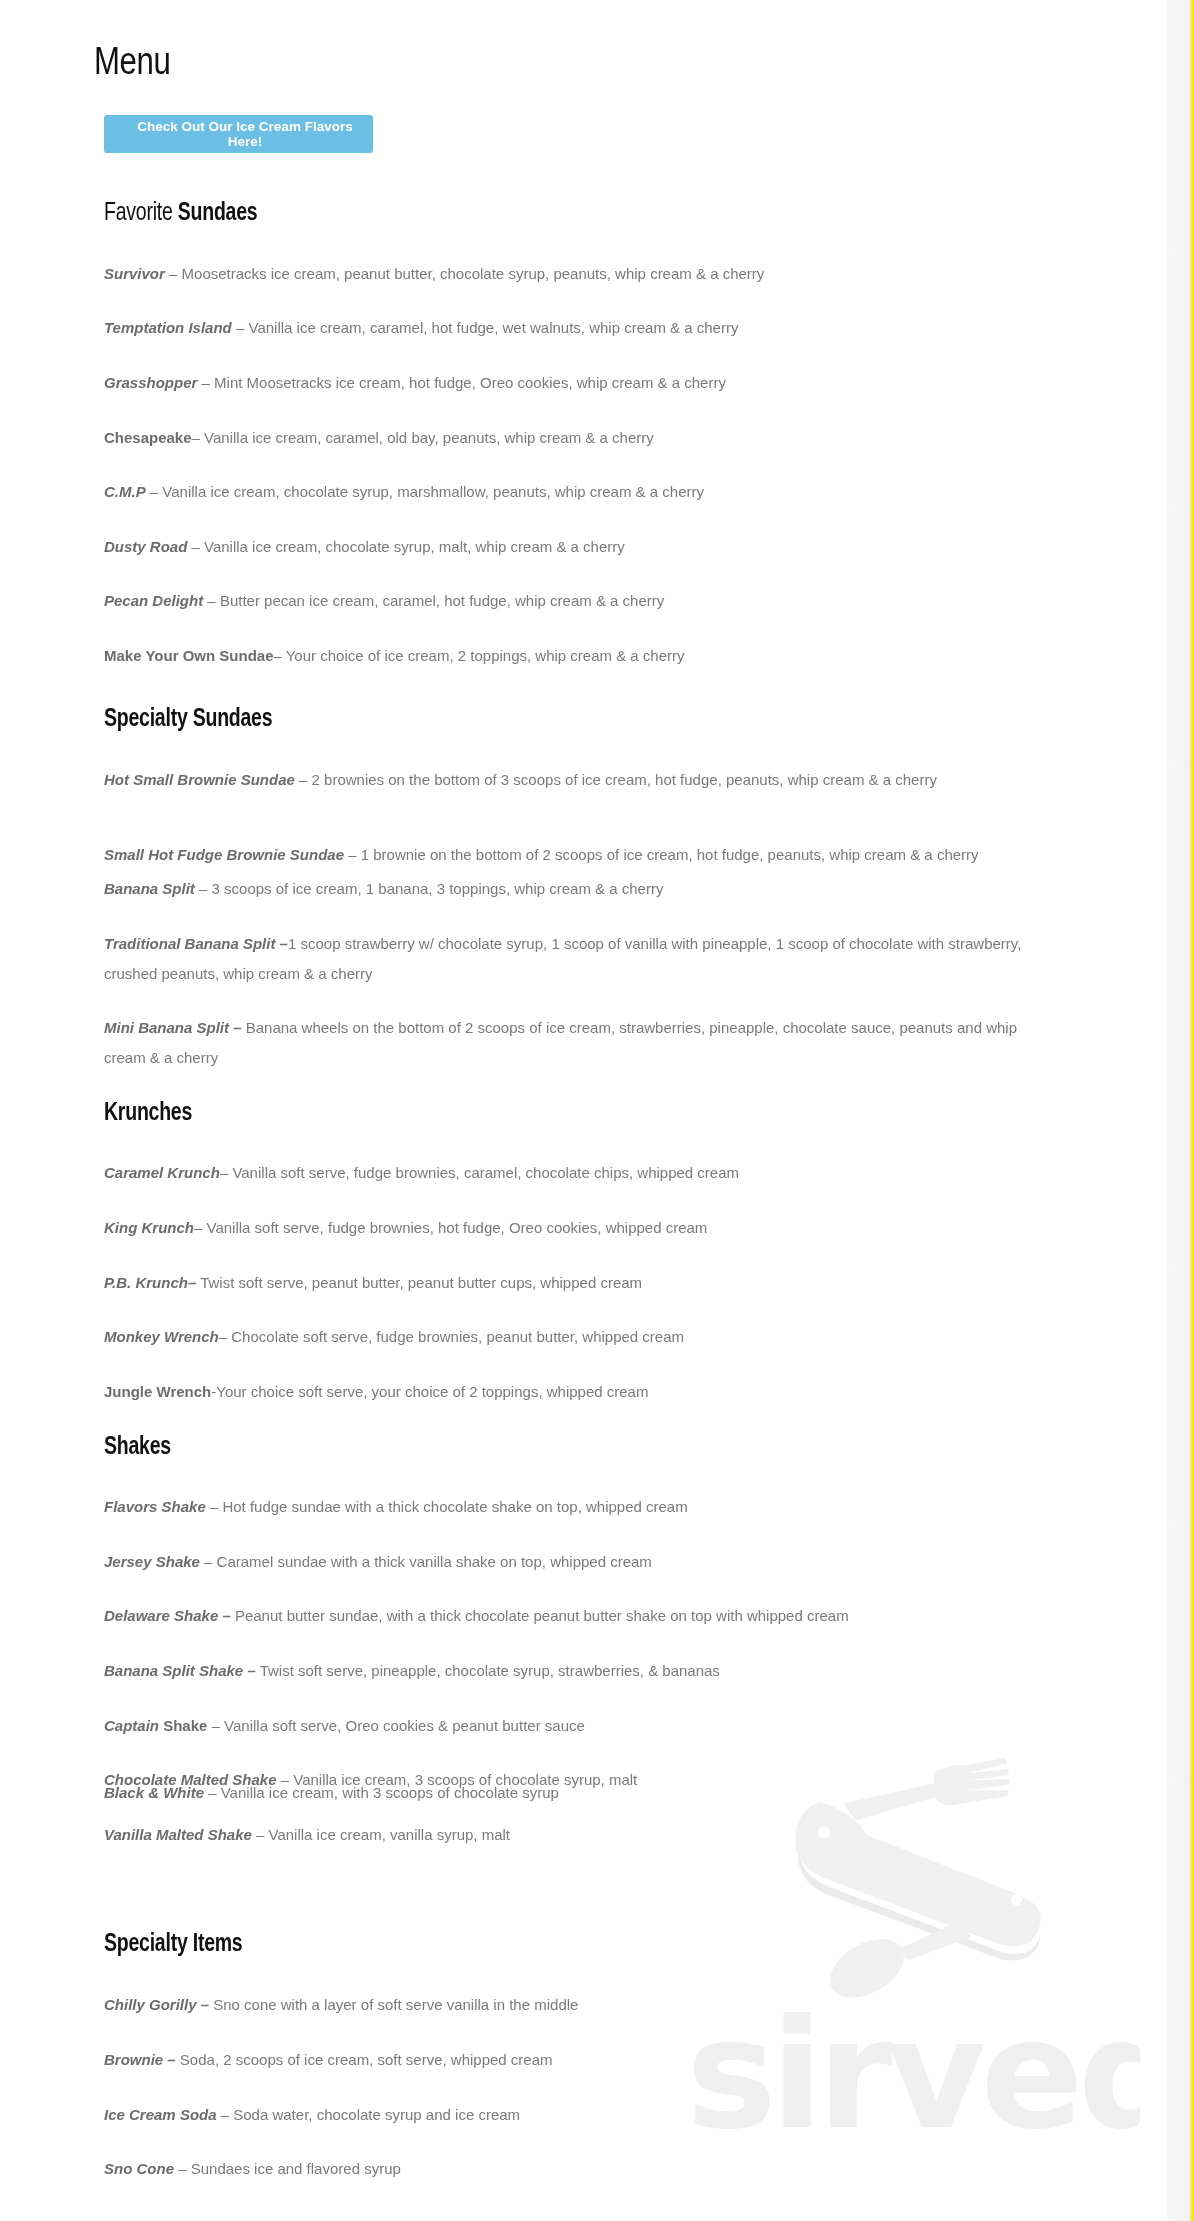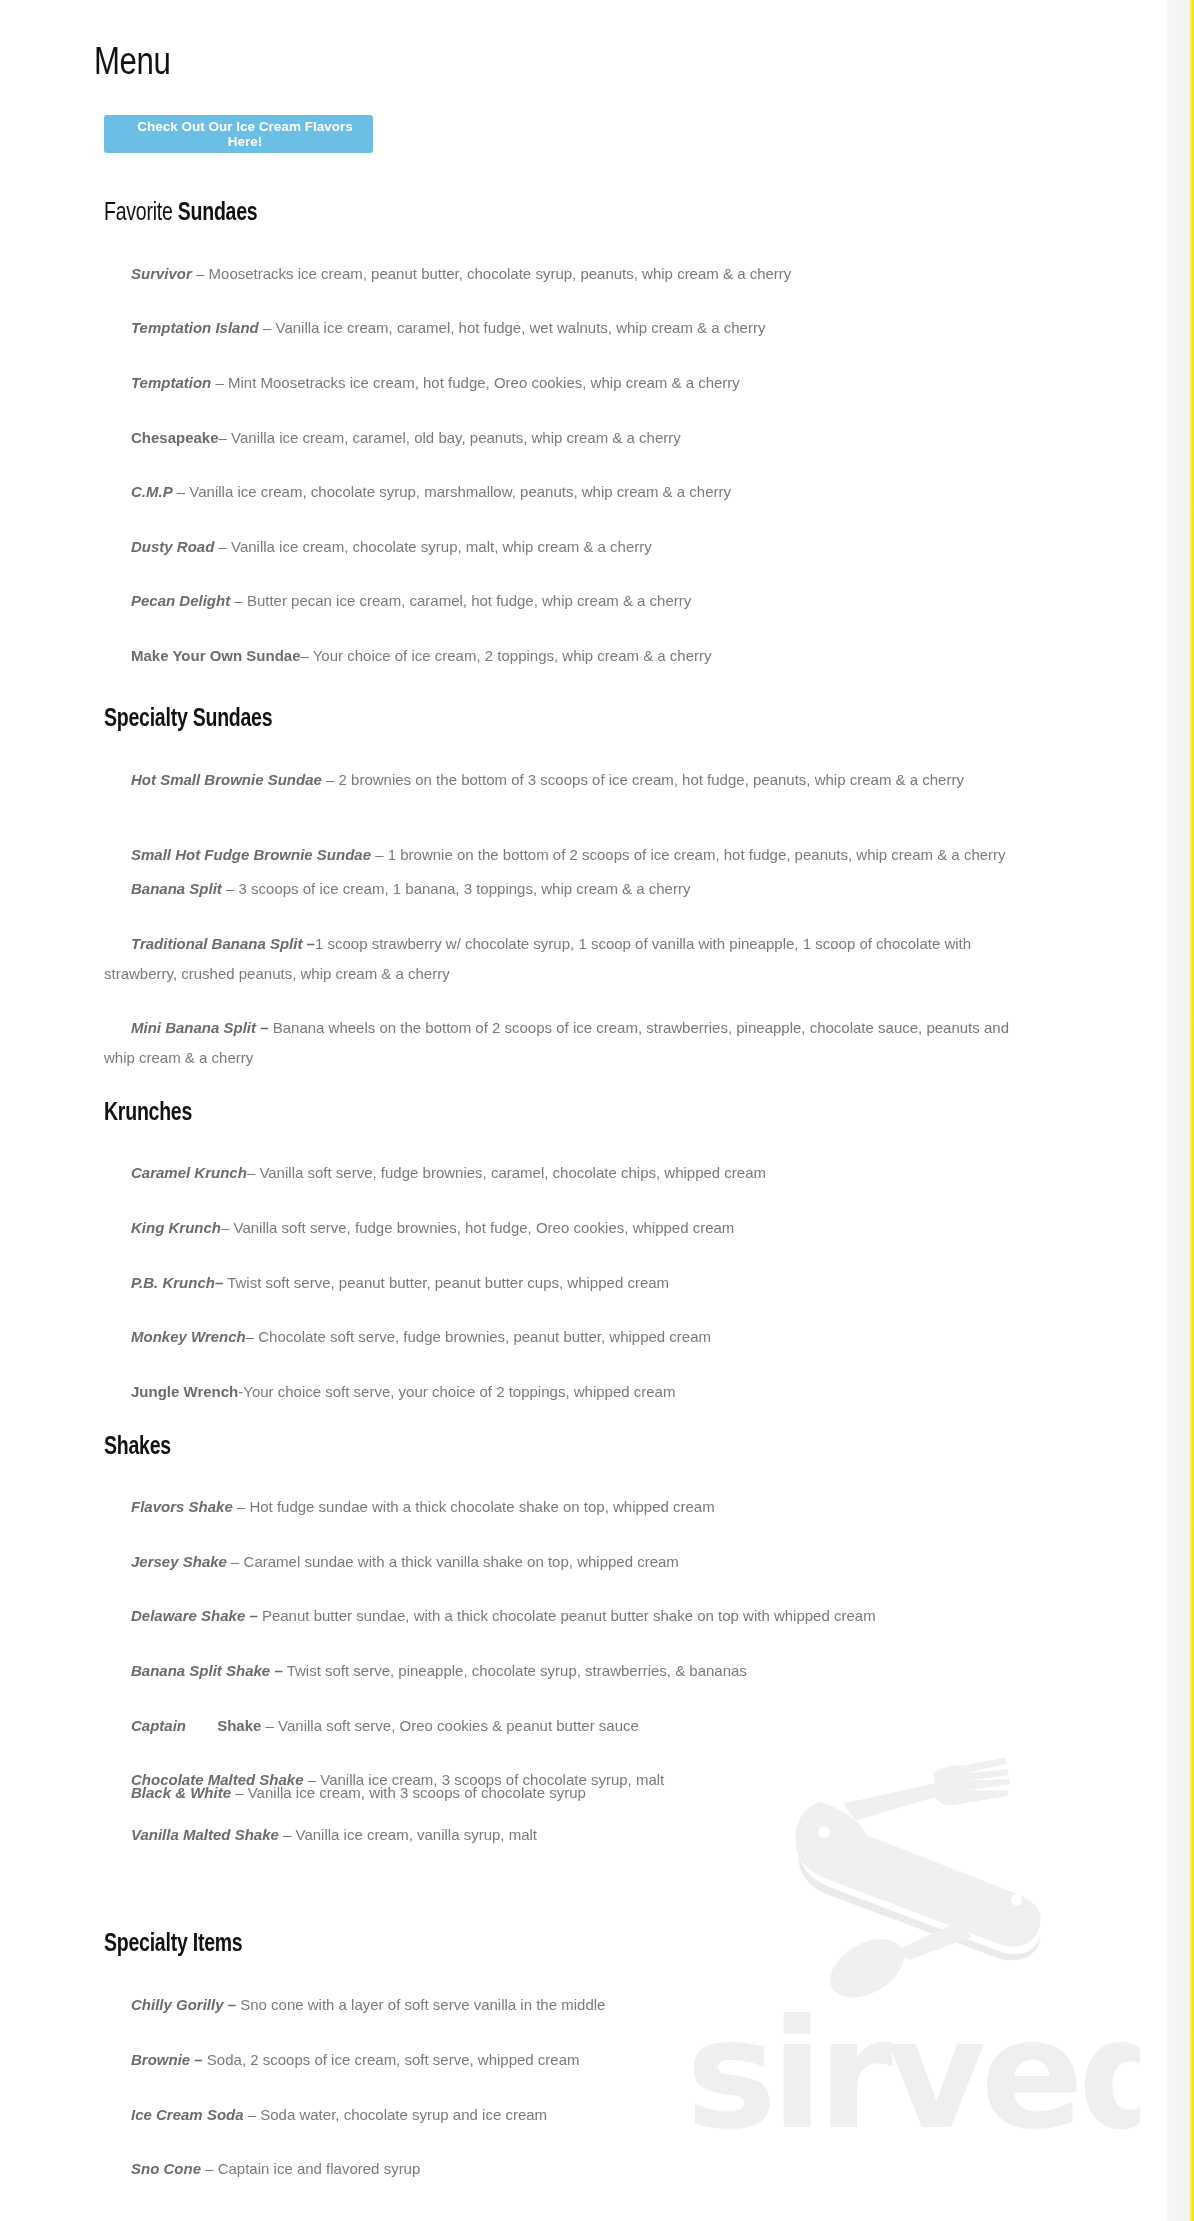--- a/index.html
+++ b/index.html
@@ -46,21 +46,21 @@
       font-size: 25px; font-weight: 700; color: #111;
       transform: scaleX(0.78); transform-origin: left;
       letter-spacing: -0.3px;
     }
     .section-title .light { font-weight: 400; }
     .item {
       position: absolute; left: 10px; width: 935px; margin: 0;
       font-size: 15px; line-height: 30px; color: #7a7a7a;
       font-family: "Liberation Sans", sans-serif;
     }
-    .item .name { font-weight: 700; color: #6c6c6c; margin-left: 27px; }
+    .item .name { font-weight: 700; color: #6c6c6c; }
     .item .i { font-style: italic; }
   </style>
 </head>
 <body>
 
 <div class="right-strip"></div>
 <div class="right-edge"></div>
 
 <svg class="watermark" viewBox="0 0 480 420" xmlns="http://www.w3.org/2000/svg">
   <g fill="#f0f0f0">
@@ -82,21 +82,21 @@
 
 <div class="content">
   <h1 class="page-title">Menu</h1>
 
   <button class="cta-button">Check Out Our Ice Cream Flavors Here!</button>
 
   <h2 class="section-title" style="top:197px"><span class="light">Favorite </span><span>Sundaes</span></h2>
 
   <p class="item" style="top:259px"><span class="name i">Survivor</span><span> – </span><span>Moosetracks ice cream, peanut butter, chocolate syrup, peanuts, whip cream &amp; a cherry</span></p>
   <p class="item" style="top:313px"><span class="name i">Temptation Island</span><span> – </span><span>Vanilla ice cream, caramel, hot fudge, wet walnuts, whip cream &amp; a cherry</span></p>
-  <p class="item" style="top:368px"><span class="name i">Temptation</span><span> – </span><span>Mint Moosetracks ice cream, hot fudge, Oreo cookies, whip cream &amp; a cherry</span></p>
+  <p class="item" style="top:368px"><span class="name i">Grasshopper</span><span> – </span><span>Mint Moosetracks ice cream, hot fudge, Oreo cookies, whip cream &amp; a cherry</span></p>
   <p class="item" style="top:423px"><span class="name">Chesapeake</span><span>– </span><span>Vanilla ice cream, caramel, old bay, peanuts, whip cream &amp; a cherry</span></p>
   <p class="item" style="top:477px"><span class="name i">C.M.P</span><span> – </span><span>Vanilla ice cream, chocolate syrup, marshmallow, peanuts, whip cream &amp; a cherry</span></p>
   <p class="item" style="top:532px"><span class="name i">Dusty Road</span><span> – </span><span>Vanilla ice cream, chocolate syrup, malt, whip cream &amp; a cherry</span></p>
   <p class="item" style="top:586px"><span class="name i">Pecan Delight</span><span> – </span><span>Butter pecan ice cream, caramel, hot fudge, whip cream &amp; a cherry</span></p>
   <p class="item" style="top:641px"><span class="name">Make Your Own Sundae</span><span>– </span><span>Your choice of ice cream, 2 toppings, whip cream &amp; a cherry</span></p>
 
   <h2 class="section-title" style="top:703px">Specialty Sundaes</h2>
 
   <p class="item" style="top:765px"><span class="name i">Hot Small Brownie Sundae</span><span> – </span><span>2 brownies on the bottom of 3 scoops of ice cream, hot fudge, peanuts, whip cream &amp; a cherry</span></p>
   <p class="item" style="top:840px"><span class="name i">Small Hot Fudge Brownie Sundae</span><span> – </span><span>1 brownie on the bottom of 2 scoops of ice cream, hot fudge, peanuts, whip cream &amp; a cherry</span></p>
@@ -121,14 +121,14 @@
   <p class="item" style="top:1711px"><span class="name i">Captain</span><span class="name"> Shake</span><span> – </span><span>Vanilla soft serve, Oreo cookies &amp; peanut butter sauce</span></p>
   <p class="item" style="top:1765px"><span class="name i">Chocolate Malted Shake</span><span> – </span><span>Vanilla ice cream, 3 scoops of chocolate syrup, malt</span></p>
   <p class="item" style="top:1820px"><span class="name i">Vanilla Malted Shake</span><span> – </span><span>Vanilla ice cream, vanilla syrup, malt</span></p>
   <p class="item" style="top:1778px"><span class="name i">Black &amp; White</span><span> – </span><span>Vanilla ice cream, with 3 scoops of chocolate syrup</span></p>
 
   <h2 class="section-title" style="top:1928px">Specialty Items</h2>
 
   <p class="item" style="top:1990px"><span class="name i">Chilly Gorilly –</span><span> </span><span>Sno cone with a layer of soft serve vanilla in the middle</span></p>
   <p class="item" style="top:2045px"><span class="name i">Brownie –</span><span> </span><span>Soda, 2 scoops of ice cream, soft serve, whipped cream</span></p>
   <p class="item" style="top:2100px"><span class="name i">Ice Cream Soda</span><span> – </span><span>Soda water, chocolate syrup and ice cream</span></p>
-  <p class="item" style="top:2154px"><span class="name i">Sno Cone</span><span> – </span><span>Captain ice and flavored syrup</span></p>
+  <p class="item" style="top:2154px"><span class="name i">Sno Cone</span><span> – </span><span>Sundaes ice and flavored syrup</span></p>
 </div>
 
 </body></html>

